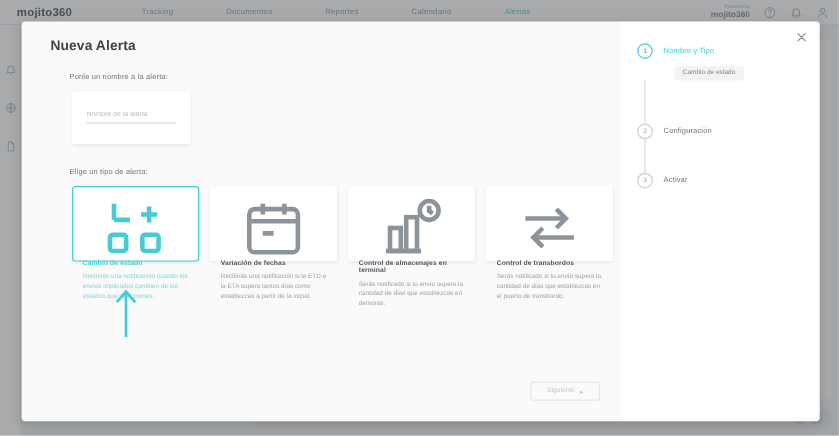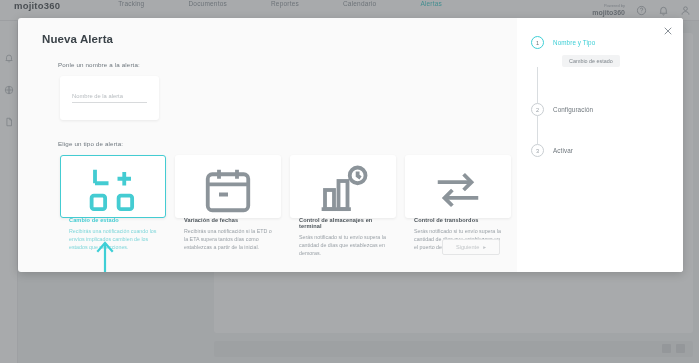--- a/index.html
+++ b/index.html
@@ -11,21 +11,21 @@
   }
 
   
   #app-bg {
     position: absolute; inset: 0;
     background: #f2f3f4;
   }
   #topbar {
     position: absolute; top: 0; left: 0; right: 0; height: 21px;
     background: #ffffff;
-    display: flex; align-items: flex-start;
+    display: flex; align-items: center;
     border-bottom: 1px solid #e6e7e8;
   }
   #brand {
     margin-left: 14px;
     font-size: 9.5px; font-weight: bold; letter-spacing: .2px;
     color: #2d3339;
     display: flex; align-items: center; gap: 0px;
   }
   #topnav { display: flex; align-items: center; margin-left: 58px; gap: 44px; }
   #topnav .nav-item {
@@ -69,21 +69,21 @@
 
   
   #scrim {
     position: absolute; inset: 0;
     background: rgba(96,100,104,0.55);
   }
 
   
   #modal {
     position: absolute;
-    left: 18px; top: 18px; width: 665px; height: 254px;
+    left: 18px; top: 18px; width: 665px; height: 333px;
     background: #fafafa;
     border-radius: 3px;
     box-shadow: 0 2px 10px rgba(0,0,0,.18);
     display: flex;
     overflow: hidden;
   }
   #modal-main {
     flex: 1 1 auto;
     position: relative;
     padding: 15px 0 0 24px;

